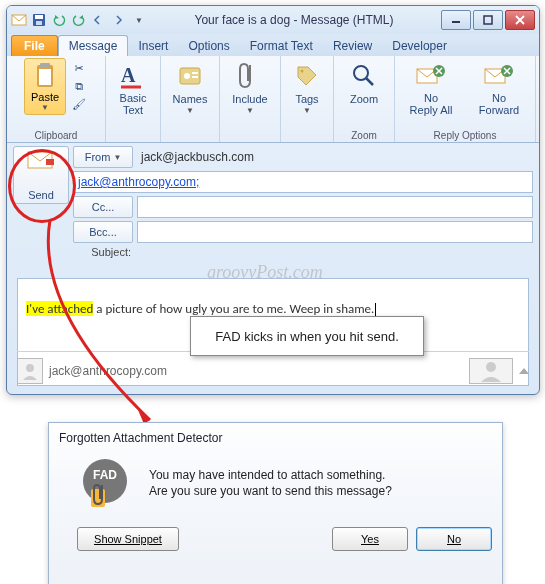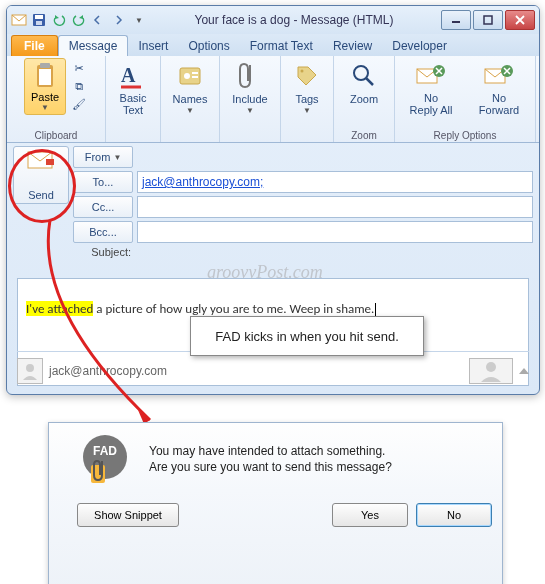--- a/index.html
+++ b/index.html
@@ -68,21 +68,21 @@
   .callout { position:absolute; left:190px; top:316px; width:232px; height:38px; background:#fff; border:1px solid #888; box-shadow: 2px 2px 5px rgba(0,0,0,0.3); display:flex; align-items:center; justify-content:center; font-size:13px; color:#222;}
   
   .red-circle { position:absolute; left:8px; top:149px; width:62px; height:68px; border:3px solid #d22; border-radius:50%/50%; pointer-events:none;}
   svg.arrow { position:absolute; left:30px; top:210px; pointer-events:none; overflow:visible;}
   
   .dialog { position:absolute; left:48px; top:422px; width:433px; height:152px; border:1px solid #9fb5cf; background: linear-gradient(#fefefe 0%, #f5f8fc 40%, #edf2f8 100%); box-shadow: 0 2px 6px rgba(0,0,0,0.2); padding:8px 10px;}
   .dlg-title { font-size:12px; color:#223; margin-bottom:10px;}
   .dlg-body { display:flex; gap:16px; align-items:center; margin-bottom:16px; padding-left:18px;}
   .fad-icon-wrap { width:56px; height:56px; display:flex; align-items:center; justify-content:center;}
   .dlg-text { font-size:12px; color:#222; line-height:1.35;}
-  .dlg-btns { display:flex; gap:8px; padding-left:18px; align-items:flex-end;}
+  .dlg-btns { display:flex; gap:8px; padding-left:18px; align-items:flex-end;text-decoration:underline;}
   .dlg-btn { height:22px; border:1px solid #888; background:linear-gradient(#fefefe,#e6e6e6); border-radius:3px; font-size:11px; display:flex; align-items:center; justify-content:center;}
   .dlg-btn.snip { width:100px;}
   .dlg-btn.yn { width:74px;}
   .dlg-btn.default { border:1px solid #3c7fb1; box-shadow: inset 0 0 0 1px #a7d8ff;}
   .gap { flex:1; }
   .watermark { position:absolute; left:200px; top:256px; font-family: cursive; font-style:italic; font-size:18px; color:#c0c5cc; pointer-events:none;}
   .drop-tri { font-size:8px; color:#555;}
 </style>
 </head>
 <body>
@@ -276,23 +276,23 @@
             <rect x="2" y="3" width="24" height="16" fill="#fff" stroke="#d9a34a"></rect>
             <path d="M2 3 L14 12 L26 3" stroke="#d9a34a" fill="none"></path>
             <rect x="20" y="10" width="8" height="6" fill="#d43"></rect>
           </svg>
         <span>Send</span>
       </div>
     </div>
     <div class="fields">
       <div class="row">
         <div class="lbl-btn"><span>From</span>&nbsp;<span class="drop-tri">▼</span></div>
-      </div>
-      <div class="row">
-        <div class="lbl-btn">To...</div>
+        <div class="txt" style="border:none; background:transparent">jack@jackbusch.com</div>
+      </div>
+      <div class="row">
         <div class="txt">
             <a>jack@anthrocopy.com;</a>
           </div>
       </div>
       <div class="row">
         <div class="lbl-btn">Cc...</div>
         <div class="txt"></div>
       </div>
       <div class="row">
         <div class="lbl-btn">Bcc...</div>
@@ -332,20 +332,21 @@
 <div class="red-circle"></div>
 <svg class="arrow" width="200" height="240">
   <path d="M20 10 Q 5 100 120 210" stroke="#d22" stroke-width="3" fill="none"></path>
   <path d="M120 210 L108 200 L114 214 Z" fill="#d22"></path>
 </svg>
 <div class="callout">
   <span>FAD kicks in when you hit send.</span>
 </div>
 
 <div class="dialog">
+  <div class="dlg-title">Forgotten Attachment Detector</div>
   <div class="dlg-body">
     <div class="fad-icon-wrap">
       <svg width="56" height="56">
         <circle cx="28" cy="26" r="22" fill="#777"></circle>
         <text x="28" y="24" text-anchor="middle" font-size="12" font-weight="bold" fill="#fff">FAD</text>
         <g transform="translate(14,28)">
           <rect x="0" y="6" width="14" height="18" rx="2" fill="#f6b73c"></rect>
           <path d="M7 2 L7 16 Q7 21 3 21 Q-1 21 -1 16 L-1 6 Q-1 2 2 2 Q5 2 5 6 L5 16" stroke="#555" fill="none" stroke-width="2" transform="translate(4,0)"></path>
         </g>
       </svg>

